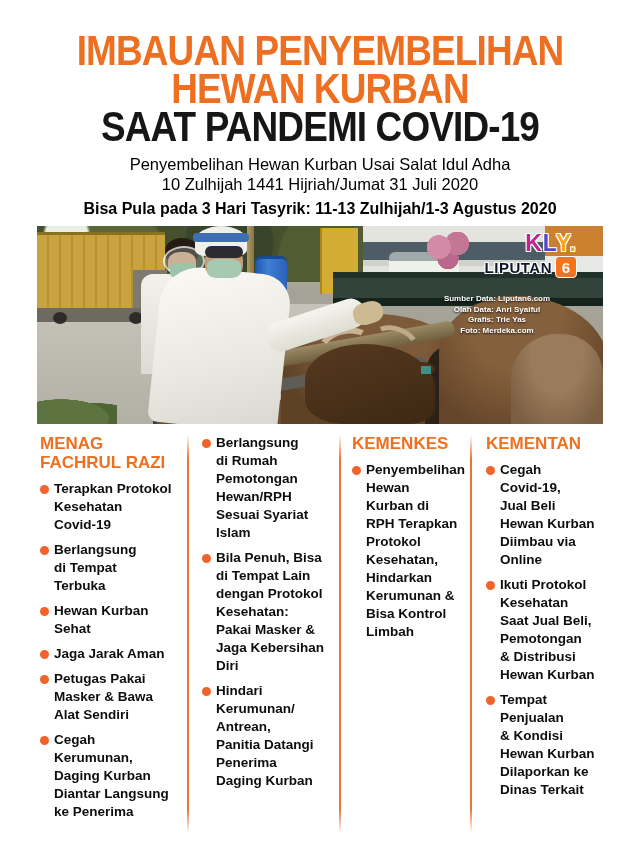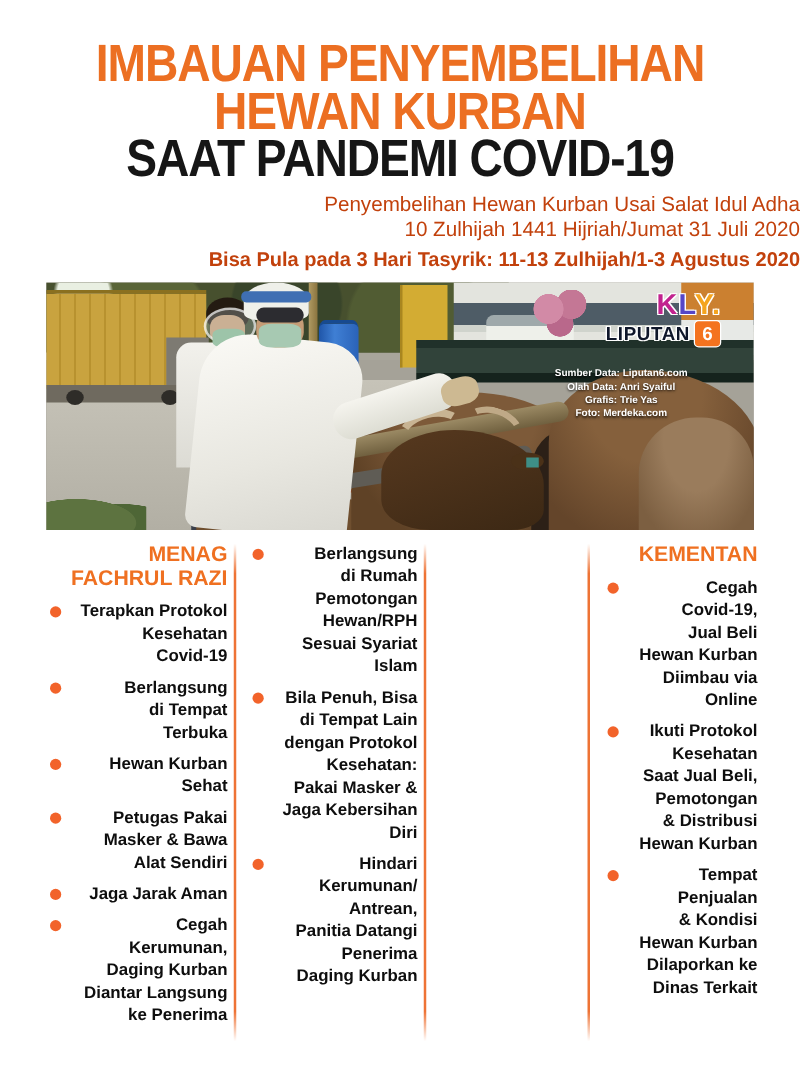--- a/index.html
+++ b/index.html
@@ -6,21 +6,21 @@
   .poster{position:relative;width:640px;height:853px;background:#ffffff;overflow:hidden;
           font-family:"Liberation Sans",sans-serif;}
 
   
   .title-line{position:absolute;left:0;width:640px;text-align:center;font-weight:bold;
               font-size:42px;line-height:38px;letter-spacing:-1px;transform:scaleX(0.88);
               transform-origin:center;white-space:nowrap;}
   .t1{top:32px;color:#ec6f22;}
   .t2{top:70px;color:#ec6f22;}
   .t3{top:108px;color:#161616;}
-  .sub-line{position:absolute;left:0;width:640px;text-align:right;color:#c2410c;}
+  .sub-line{position:absolute;left:0;width:640px;text-align:center;color:#000000;}
   .s1{top:154px;font-size:16.5px;line-height:20px;}
   .s2{top:174px;font-size:16.5px;line-height:20px;}
   .s3{top:199px;font-size:16px;line-height:20px;font-weight:bold;}
 
   
   .photo{position:absolute;left:37px;top:226px;width:566px;height:198px;overflow:hidden;
          background:#a8a59b;}
   .photo div{position:absolute;}
   .trees{left:0;top:0;width:370px;height:56px;
     background:
@@ -112,21 +112,21 @@
   .liputan-word{color:#0f172a;font-weight:bold;font-size:15px;letter-spacing:0.5px;
        text-shadow:1px 1px 0 #fff,-1px -1px 0 #fff,1px -1px 0 #fff,-1px 1px 0 #fff;padding-left:19px;}
   .liputan-6{width:20px;height:20px;background:#f4731f;color:#fff;font-weight:bold;font-size:15px;
        display:flex;align-items:center;justify-content:center;border-radius:4px;margin-left:3px;
        border:1px solid #fff;}
   .credits{right:14px;top:56px;width:160px;margin:12px;padding:0;text-align:center;list-style:none;position:absolute;}
   .credits li{font-size:8px;font-weight:bold;color:#ffffff;line-height:10.5px;
        text-shadow:0 1px 2px rgba(0,0,0,0.85);list-style:none;}
 
   
-  .cols{position:absolute;left:0;top:432px;width:640px;height:421px;text-align:right;}
+  .cols{position:absolute;left:0;top:432px;width:640px;height:421px;}
   .divider{position:absolute;top:3px;width:2px;height:398px;
     background:linear-gradient(180deg, rgba(238,115,53,0) 0, #ee7335 6%, #ee7335 94%, rgba(238,115,53,0) 100%);}
   .dv1{left:187px;} .dv2{left:339px;} .dv3{left:470px;}
   .col{position:absolute;top:2px;}
   .c1{left:40px;width:142px;} .c2{left:202px;width:132px;} .c3{left:352px;width:114px;} .c4{left:486px;width:120px;}
   .col-heading{font-size:17px;font-weight:bold;color:#ef7021;line-height:19px;white-space:pre-line;margin:0 0 8px 0;}
   ul.col-items{list-style:none;margin:0;padding:0;}
   ul.col-items li{position:relative;padding-left:14px;font-size:13.5px;line-height:18px;color:#0e0e0e;
     white-space:pre-line;margin-bottom:7px;font-weight:bold;}
   ul.col-items li::before{content:"";position:absolute;left:0;top:5px;width:9px;height:9px;border-radius:50%;background:#f2632a;}
@@ -218,24 +218,24 @@
 FACHRUL RAZI</div>
       <ul class="col-items">
           <li>Terapkan Protokol
 Kesehatan
 Covid-19</li>
           <li>Berlangsung
 di Tempat
 Terbuka</li>
           <li>Hewan Kurban
 Sehat</li>
+          <li>Jaga Jarak Aman</li>
           <li>Petugas Pakai
 Masker &amp; Bawa
 Alat Sendiri</li>
-          <li>Jaga Jarak Aman</li>
           <li>Cegah
 Kerumunan,
 Daging Kurban
 Diantar Langsung
 ke Penerima</li>
         </ul>
     </div>
     <div class="col c2">
       <ul class="col-items">
           <li>Berlangsung
@@ -252,20 +252,35 @@
 Jaga Kebersihan
 Diri</li>
           <li>Hindari
 Kerumunan/
 Antrean,
 Panitia Datangi
 Penerima
 Daging Kurban</li>
         </ul>
     </div>
+    <div class="col c3">
+      <div class="col-heading">KEMENKES</div>
+      <ul class="col-items">
+          <li>Penyembelihan
+Hewan
+Kurban di
+RPH Terapkan
+Protokol
+Kesehatan,
+Hindarkan
+Kerumunan &amp;
+Bisa Kontrol
+Limbah</li>
+        </ul>
+    </div>
     <div class="col c4">
       <div class="col-heading">KEMENTAN</div>
       <ul class="col-items">
           <li>Cegah
 Covid-19,
 Jual Beli
 Hewan Kurban
 Diimbau via
 Online</li>
           <li>Ikuti Protokol

